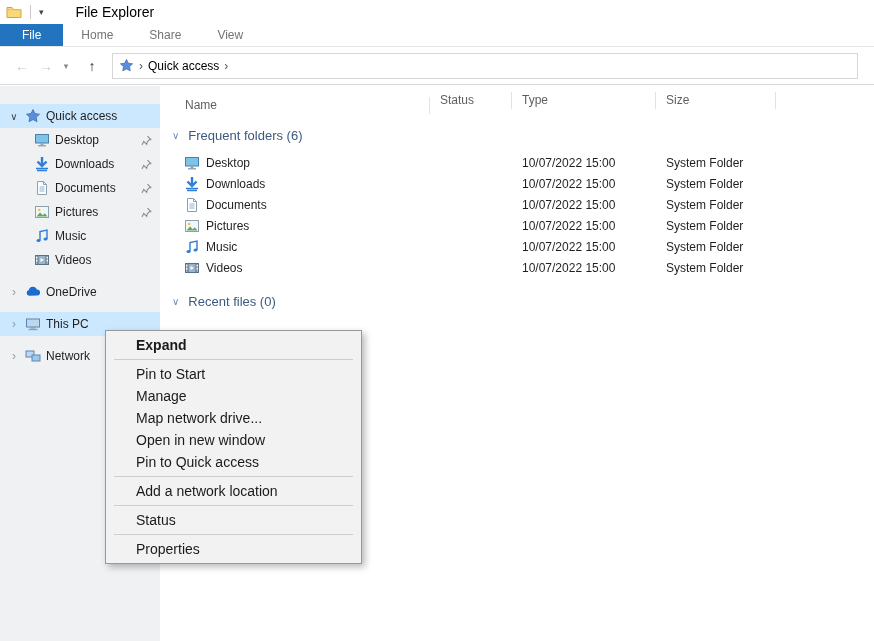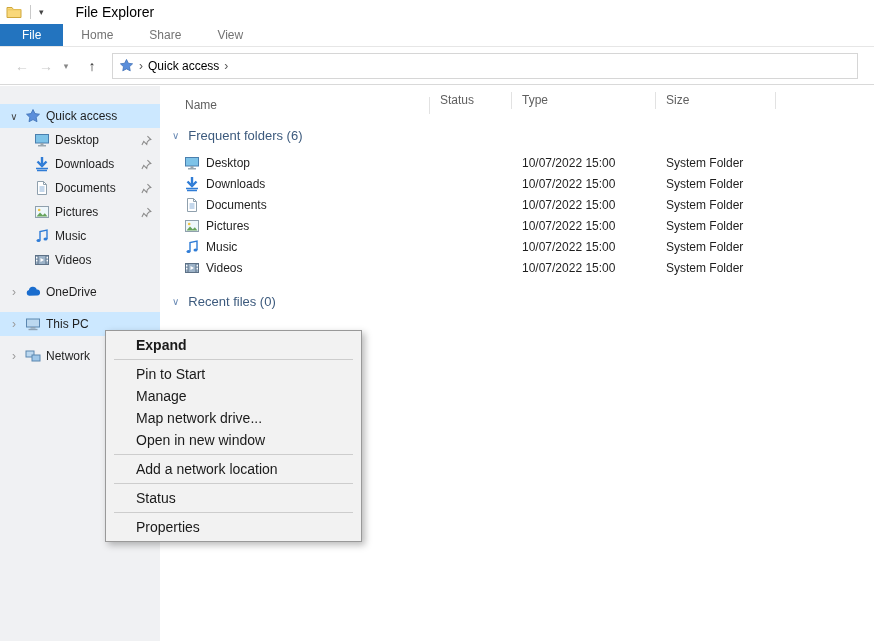--- a/index.html
+++ b/index.html
@@ -333,20 +333,21 @@
     </div>
   </div>
 
   <div class="context-menu">
     <div class="menu-item default">Expand</div>
     <div class="menu-sep"></div>
     <div class="menu-item">Pin to Start</div>
     <div class="menu-item">Manage</div>
     <div class="menu-item">Map network drive...</div>
     <div class="menu-item">Open in new window</div>
+    <div class="menu-item">Pin to Quick access</div>
     <div class="menu-sep"></div>
     <div class="menu-item">Add a network location</div>
     <div class="menu-sep"></div>
     <div class="menu-item">Status</div>
     <div class="menu-sep"></div>
     <div class="menu-item">Properties</div>
   </div>
 
 </div>
 

